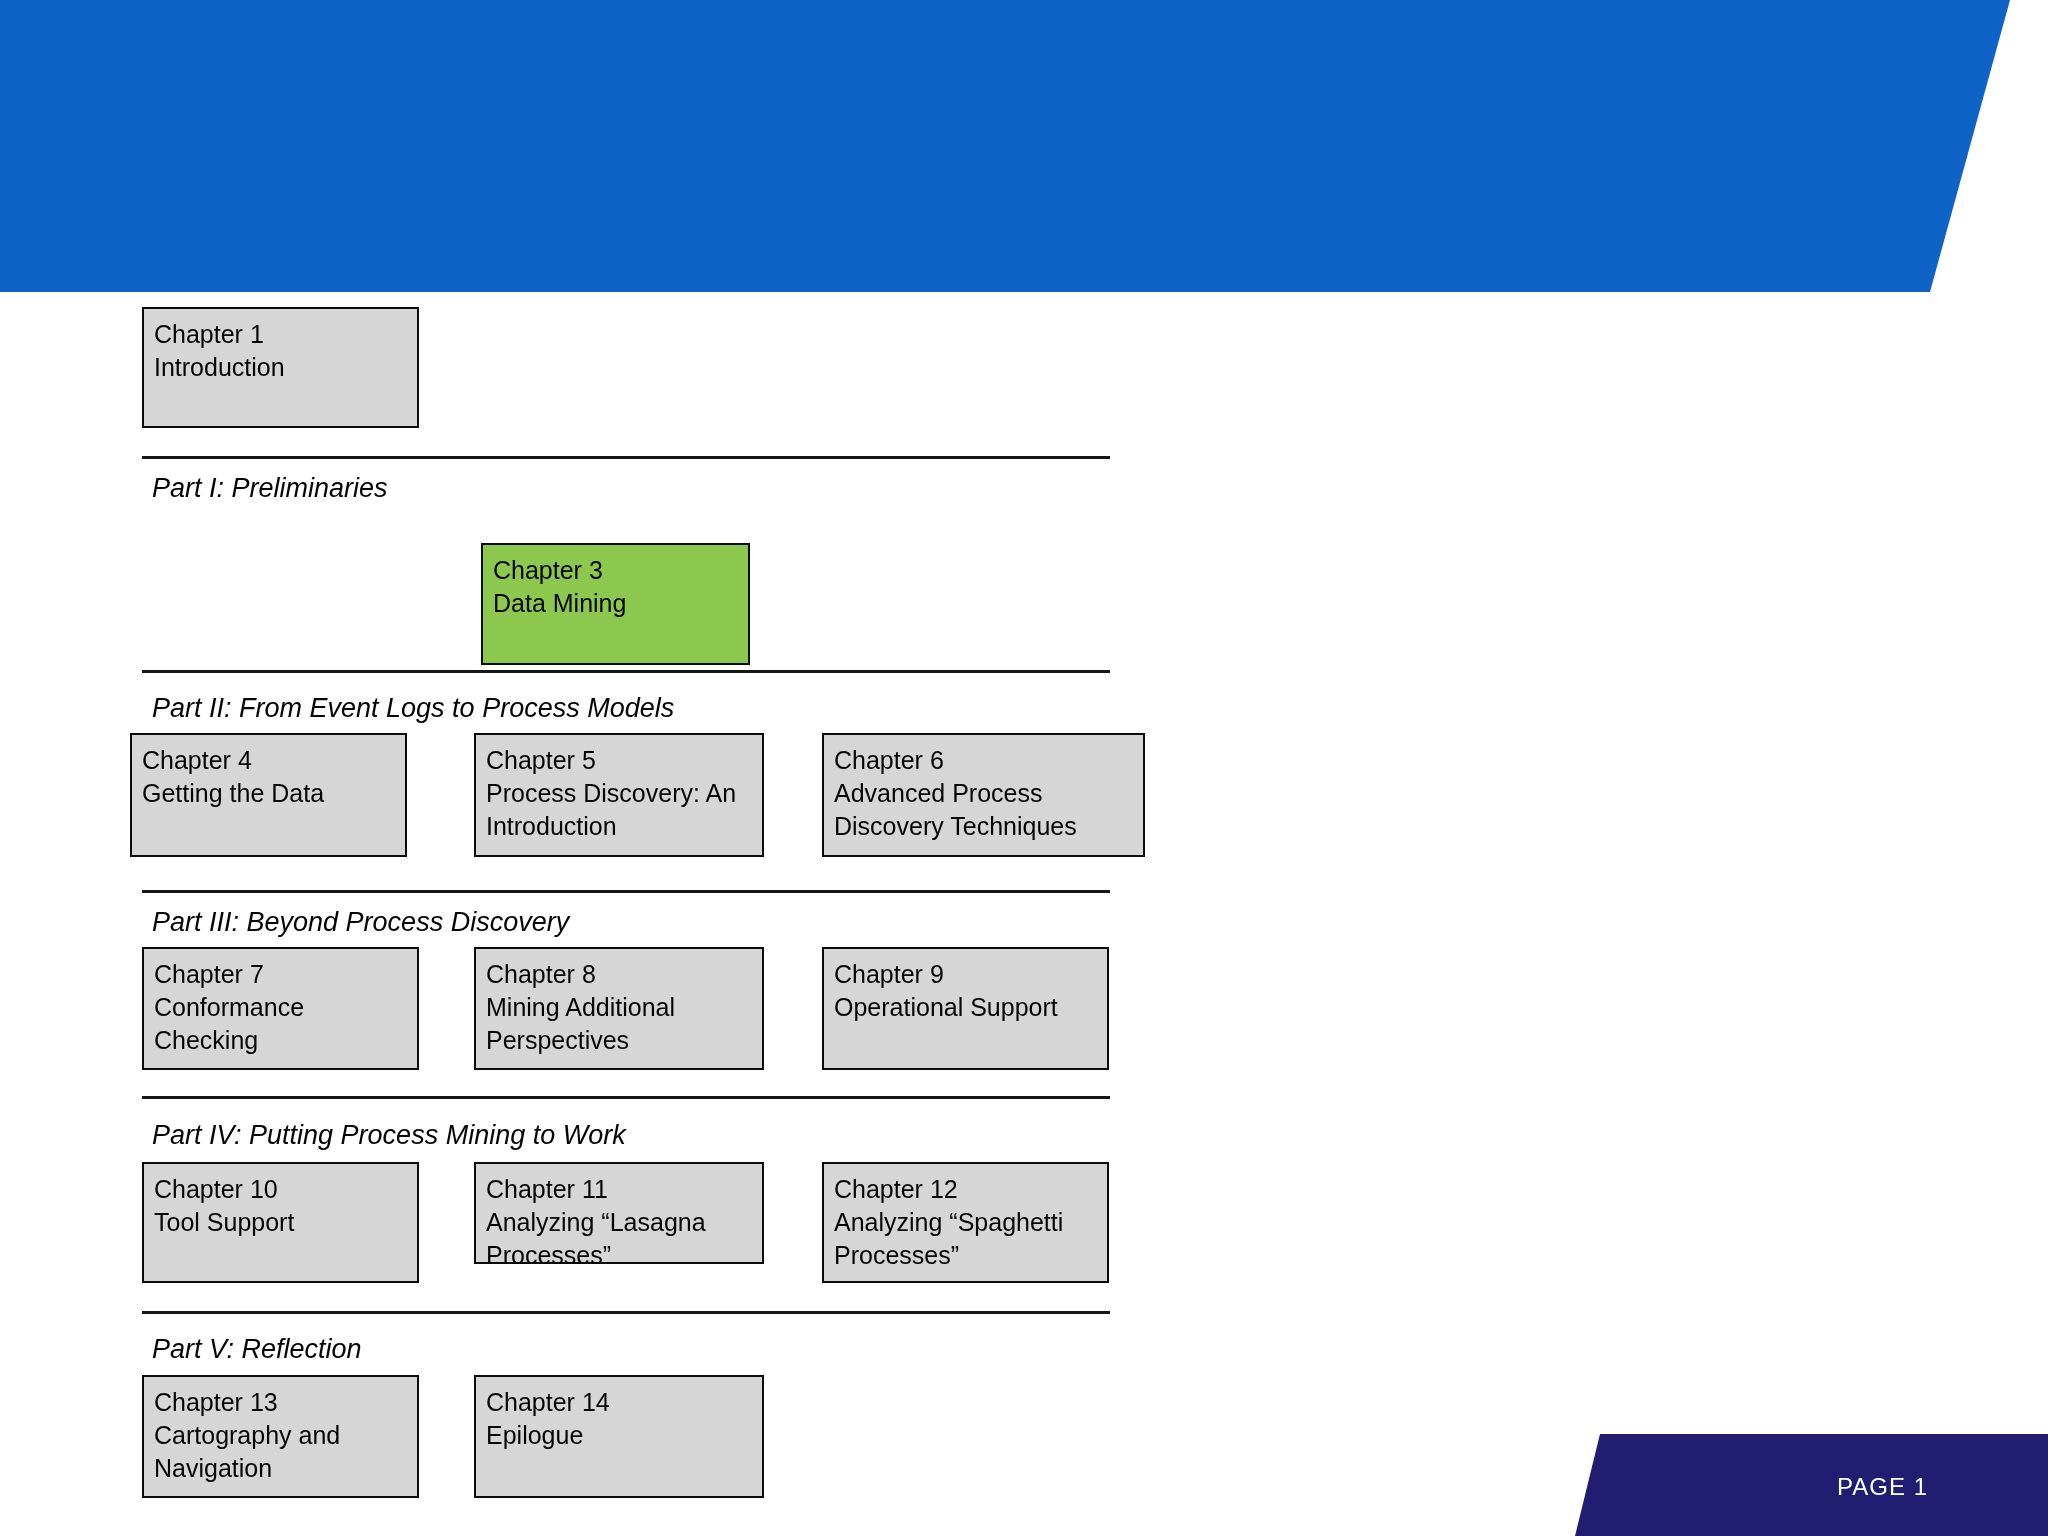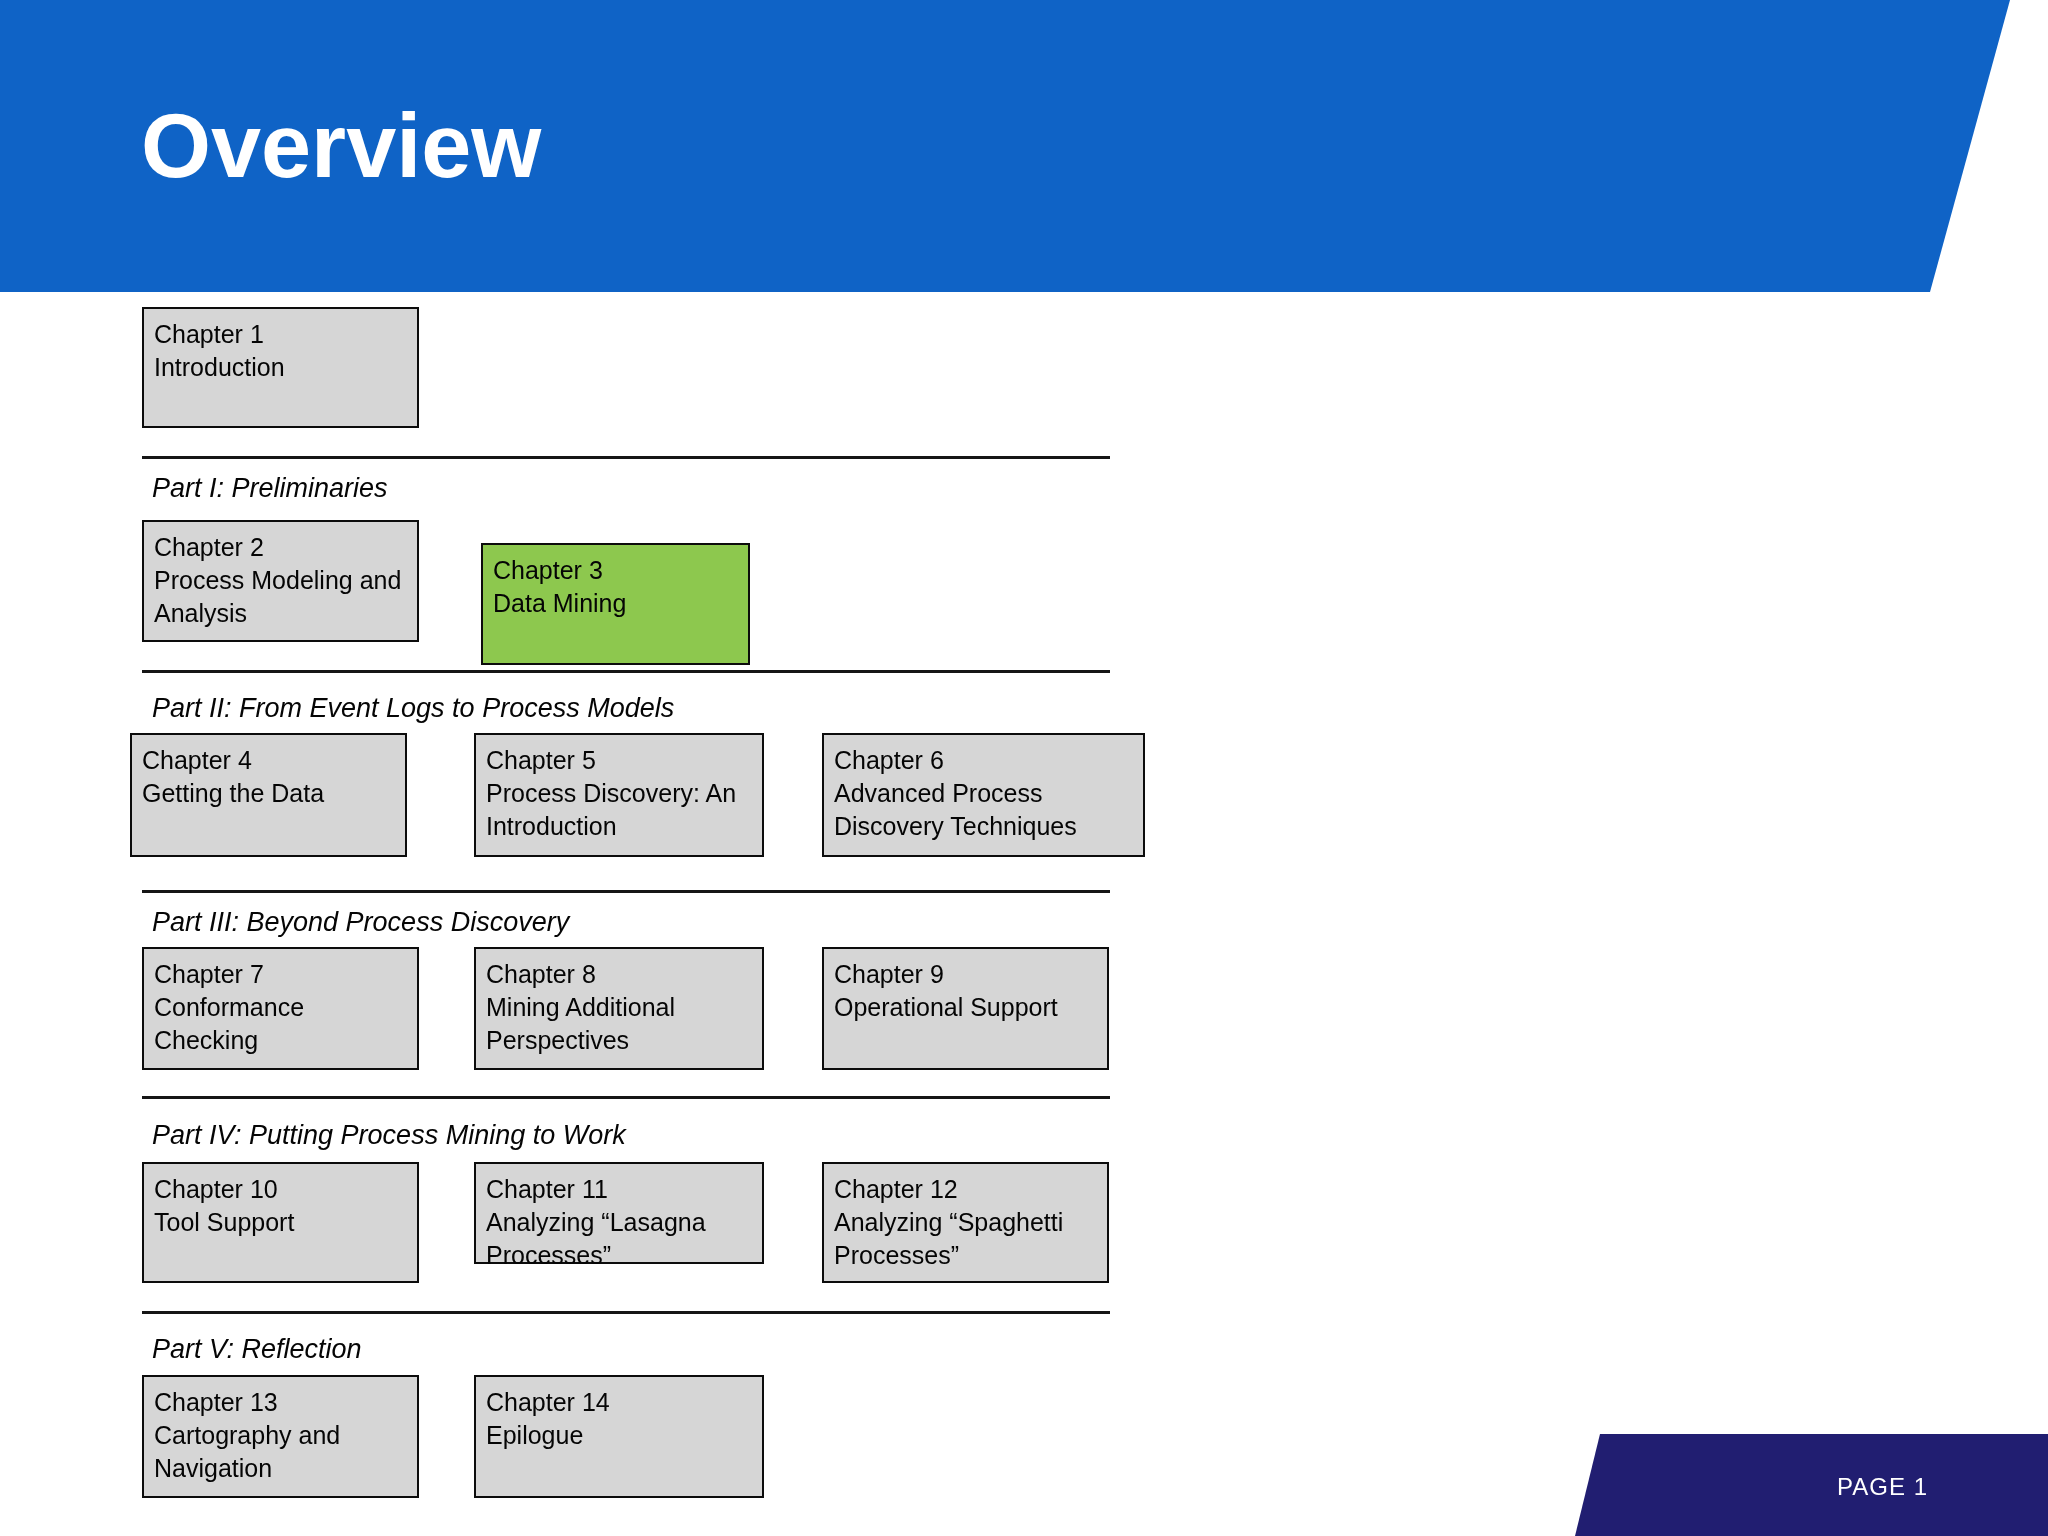--- a/index.html
+++ b/index.html
@@ -43,34 +43,29 @@
     position:absolute;right:120px;top:40px;color:#ffffff;font-size:24px;line-height:26px;
     letter-spacing:1px;white-space:nowrap;
   }
 </style>
 </head>
 <body>
 
 <div id="slide">
 
   <div class="header-banner"></div>
-  <div class="slide-title">Overview</div>
 
   <div class="box" style="left:142px;top:307px;width:277px;height:121px">
     <div class="t">Chapter 1</div>
     <div>Introduction</div>
   </div>
 
   <div class="rule" style="top:456px"></div>
   <div class="part-label" style="top:471px">Part I: Preliminaries</div>
 
-  <div class="box" style="left:142px;top:520px;width:277px;height:122px">
-    <div class="t">Chapter 2</div>
-    <div>Process Modeling and Analysis</div>
-  </div>
   <div class="box green" style="left:481px;top:520px;width:269px;height:122px">
     <div class="t">Chapter 3</div>
     <div>Data Mining</div>
   </div>
 
   <div class="rule" style="top:670px"></div>
   <div class="part-label" style="top:691px">Part II: From Event Logs to Process Models</div>
 
   <div class="box" style="left:130px;top:733px;width:277px;height:124px">
     <div class="t">Chapter 4</div>

